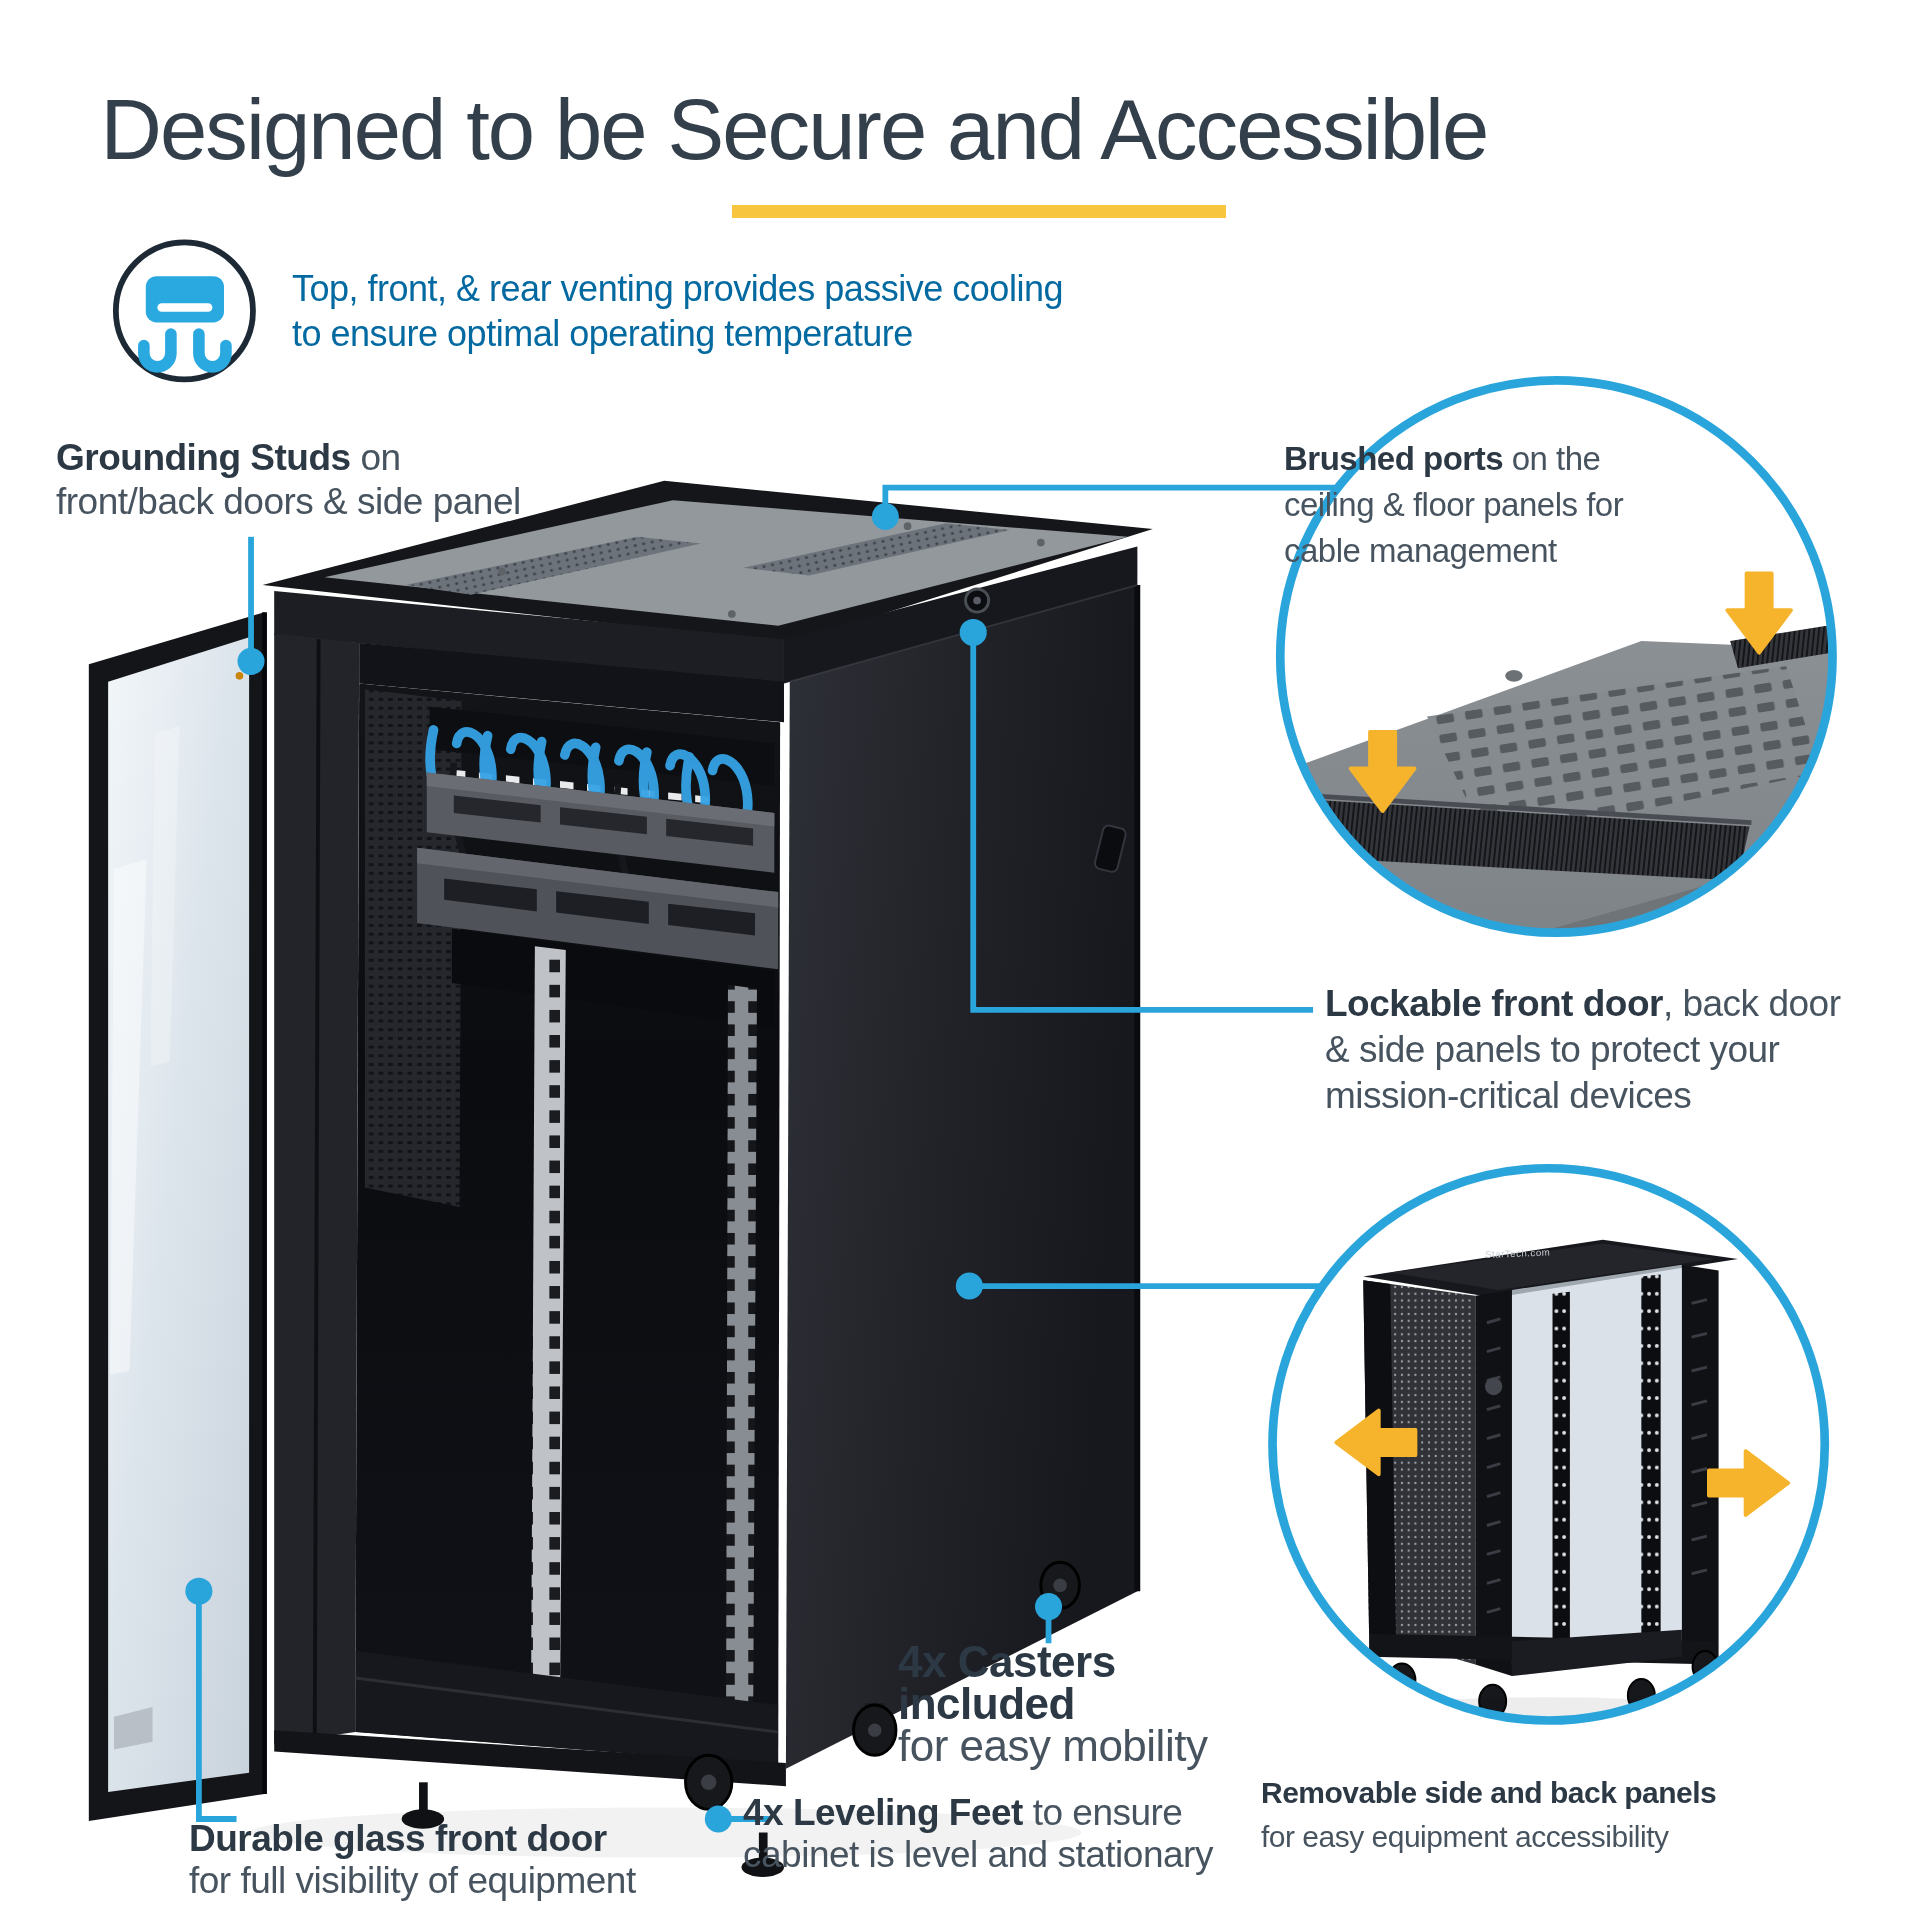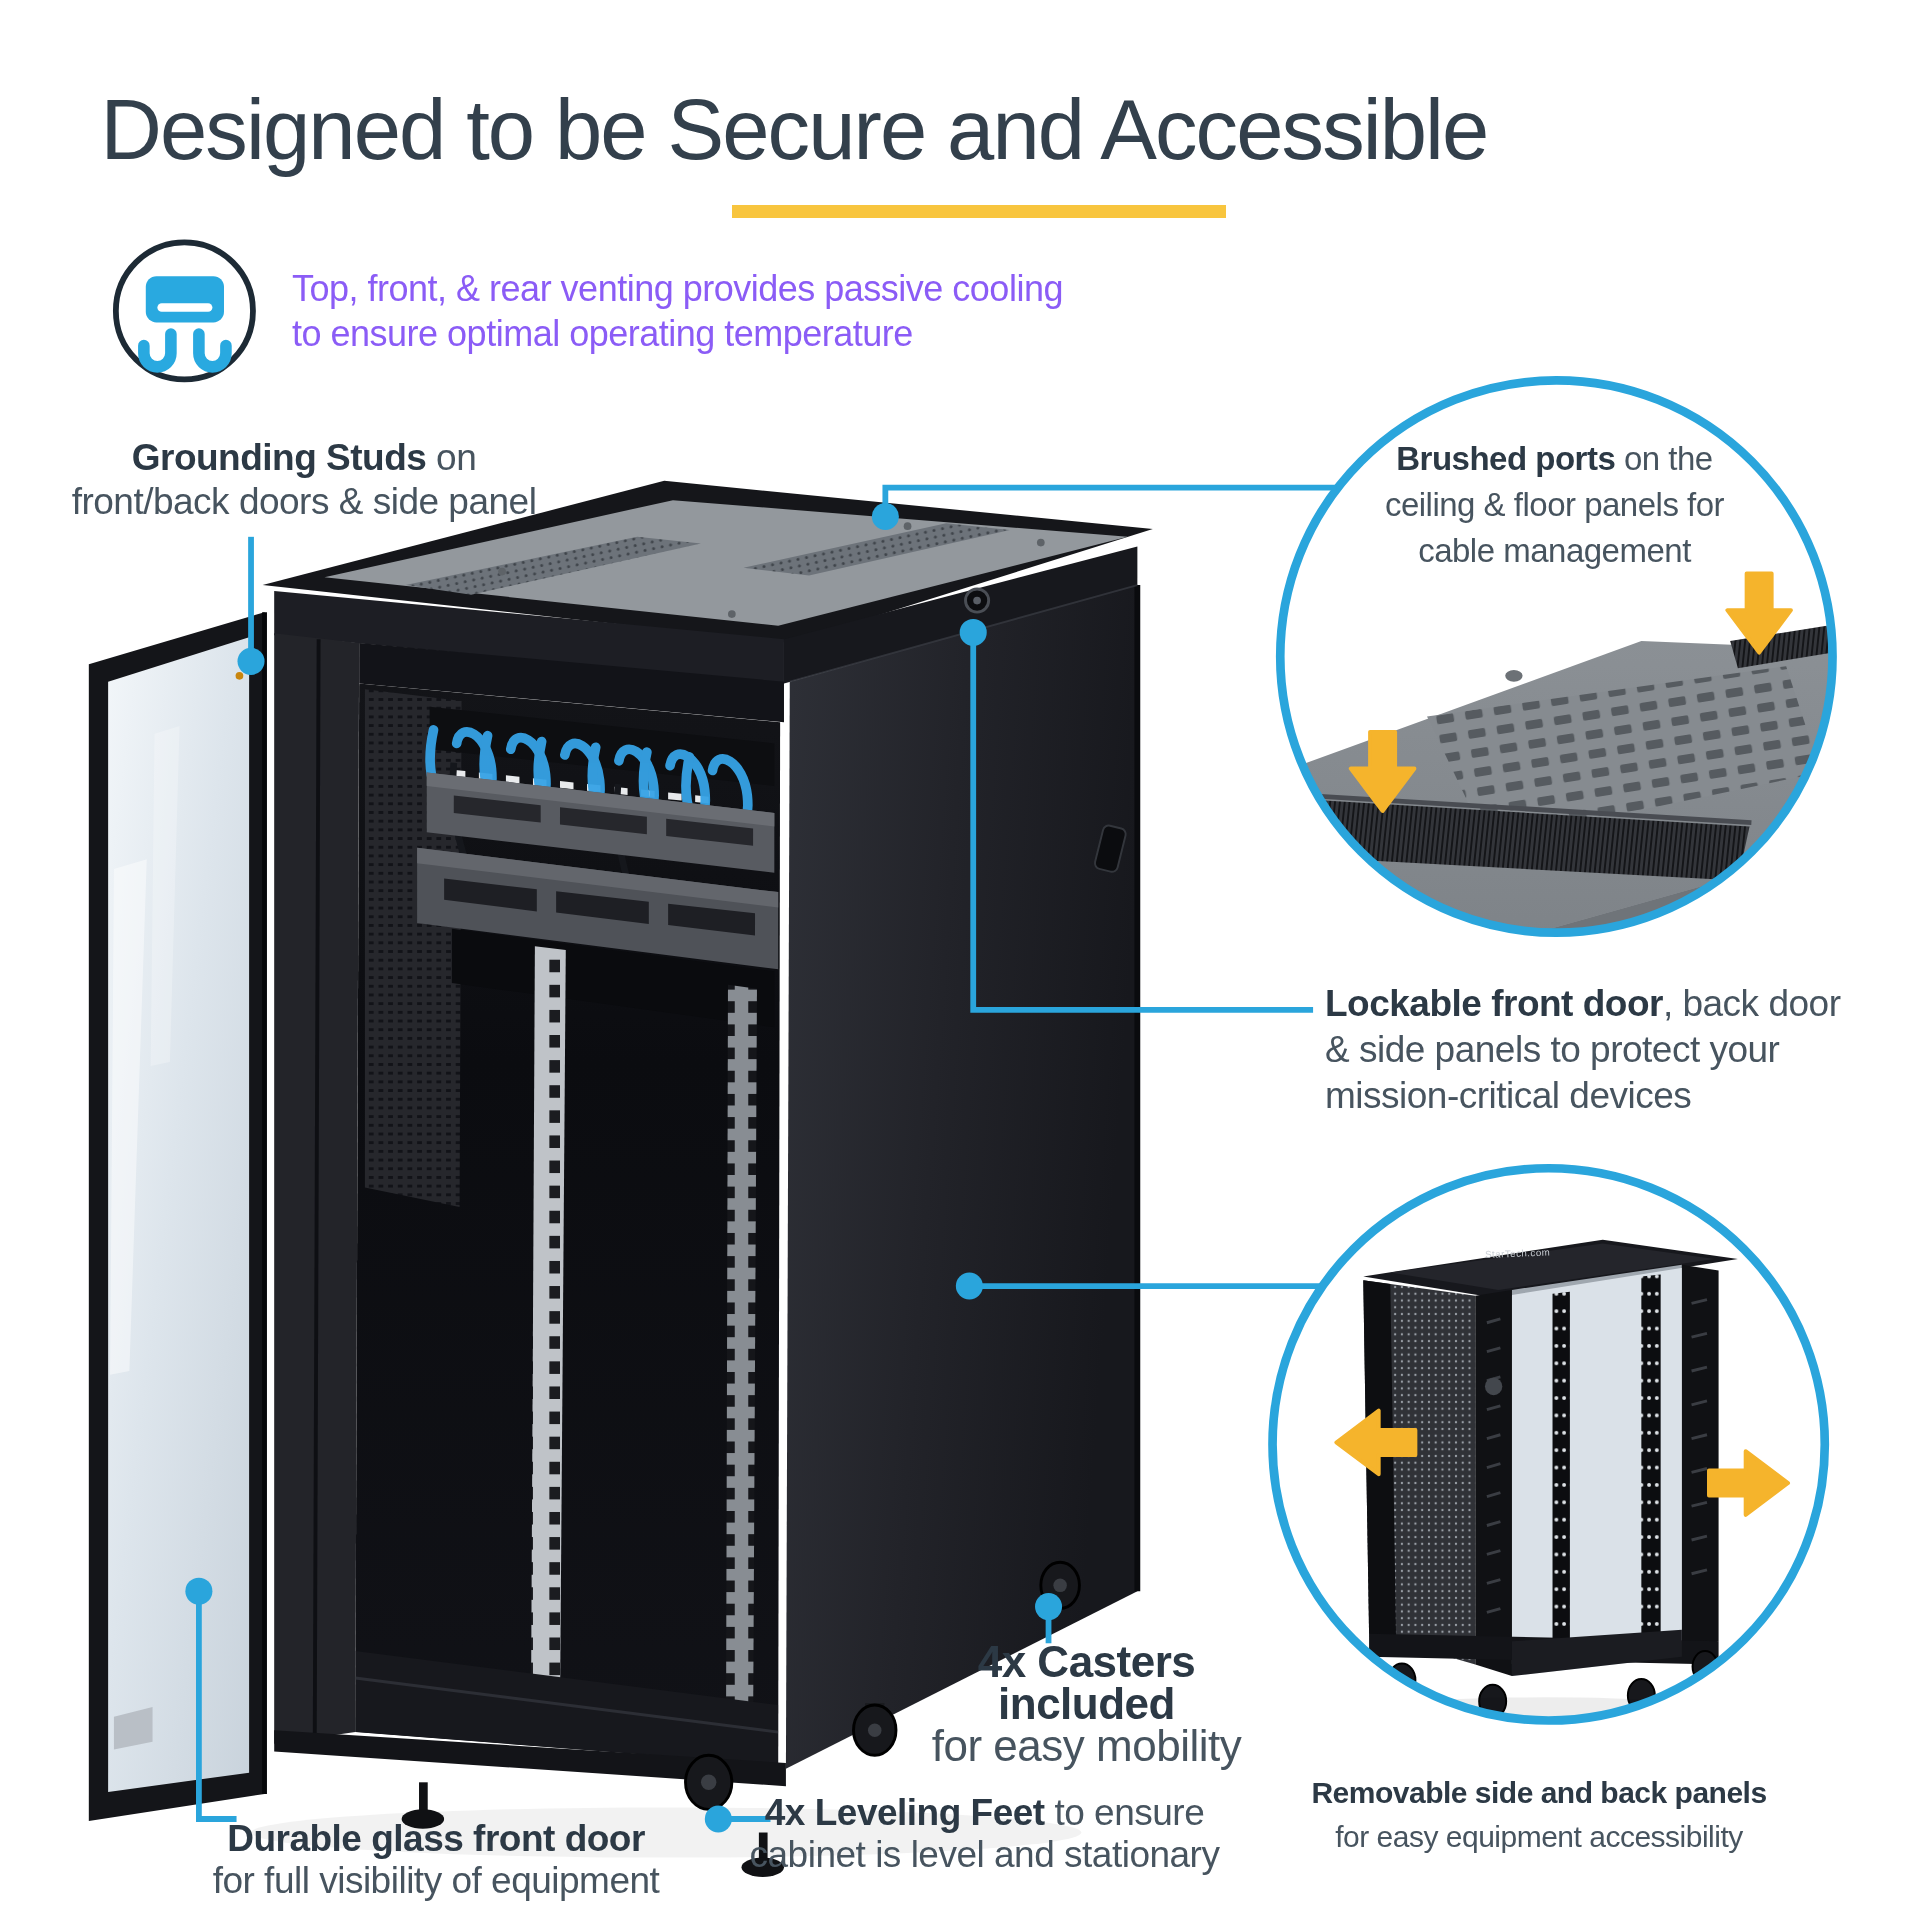--- a/index.html
+++ b/index.html
@@ -1,25 +1,25 @@
 <!DOCTYPE html>
 <html><head>
 <meta charset="utf-8">
 <style>
   html,body{margin:0;padding:0;background:#ffffff;}
   .stage{position:relative;width:1931px;height:1931px;background:#ffffff;overflow:hidden;
          font-family:"Liberation Sans", sans-serif;color:#47545F;}
   .stage svg.art{position:absolute;left:0;top:0;}
   .txt{position:absolute;line-height:44px;font-size:37px;color:#47545F;letter-spacing:-0.5px;}
   .txt b{font-weight:700;color:#2C3945;}
-  .center{text-align:center;}
+  .center{text-align:left;}
   #title{left:0;top:81px;width:1588px;text-align:center;font-size:85px;line-height:97px;
          font-weight:300;color:#33404C;letter-spacing:-1.9px;}
   #title-underline{position:absolute;left:732px;top:205px;width:494px;height:12.6px;background:#F8C53E;}
-  #cooling-text{left:292px;top:266px;width:830px;font-size:36px;line-height:45px;color:#8b5cf6;}
+  #cooling-text{left:292px;top:266px;width:830px;font-size:36px;line-height:45px;color:#0369a1;}
   #grounding-text{left:56px;top:436px;width:496px;}
   #brushed-text{left:1284px;top:436px;width:541px;font-size:33px;line-height:46px;}
   #lockable-text{left:1325px;top:981px;width:560px;line-height:46px;}
   #casters-text{left:898px;top:1641px;width:377px;font-size:44px;line-height:42px;}
   #leveling-text{left:743px;top:1792px;width:483px;line-height:42px;}
   #durable-text{left:189px;top:1786px;width:494px;line-height:42px;margin-top:32px;}
   #removable-text{left:1261px;top:1771px;width:556px;font-size:30px;line-height:44px;}
   #inset-brand{position:absolute;left:1485px;top:1247px;width:106px;font-size:9.7px;color:#c9ced4;
                letter-spacing:0.5px;transform:rotate(-2deg);}
 </style>

